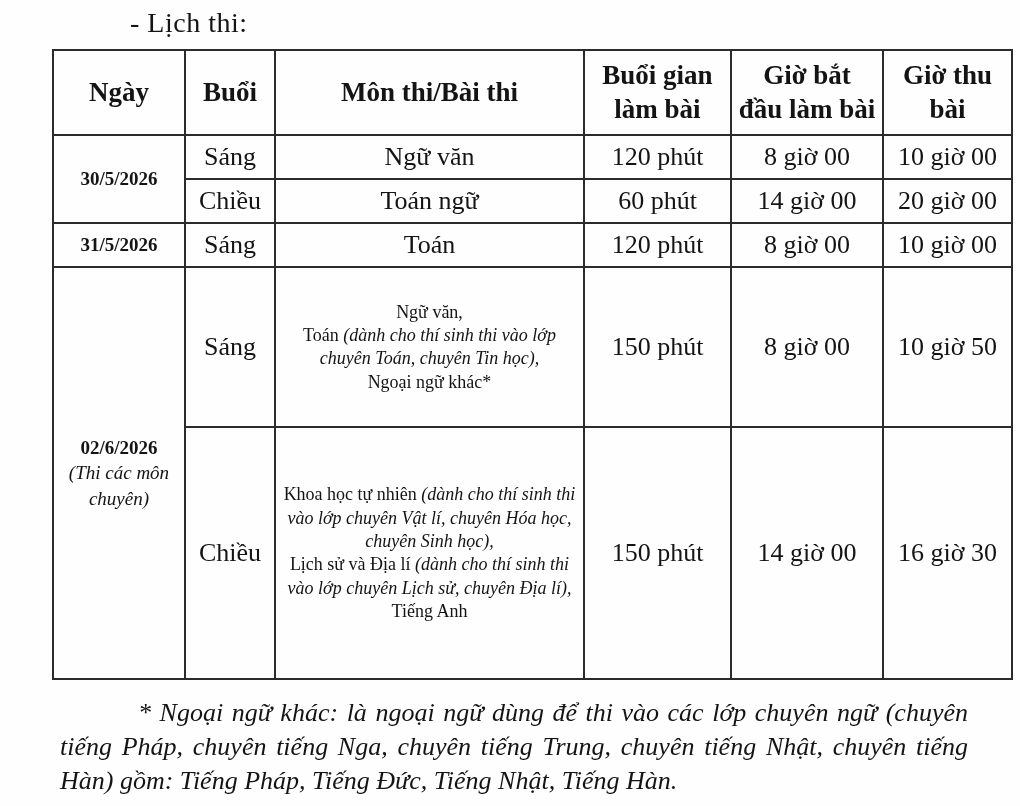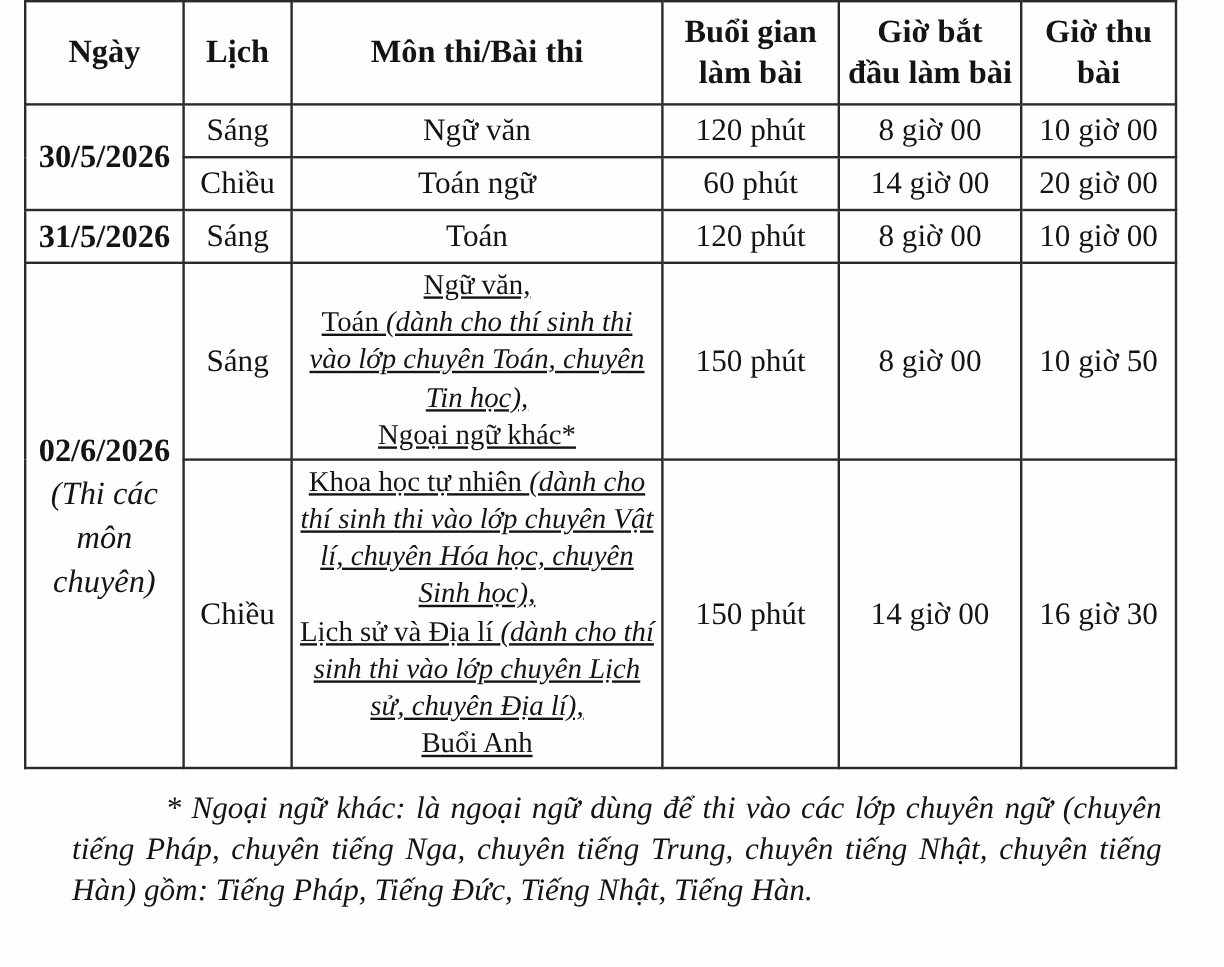--- a/index.html
+++ b/index.html
@@ -18,21 +18,21 @@
     height: 806px;
   }
   .doc-title {
     margin: 8px 0 10px 130px;
     font-size: 28px;
     line-height: 1.1;
     letter-spacing: 0.5px;
   }
   table.exam-table {
     border-collapse: collapse;
-    margin-left: 20px;
+    margin-left: 52px;
     width: 959px;
     table-layout: fixed;
   }
   table.exam-table th,
   table.exam-table td {
     border: 2px solid #2b2b2b;
     text-align: center;
     vertical-align: middle;
     padding: 3px 6px;
   }
@@ -42,29 +42,28 @@
     white-space: pre-line;
     line-height: 1.25;
     padding: 8px 4px;
   }
   td.cell-simple {
     font-size: 26px;
     line-height: 1.3;
     height: 36px;
   }
   td.cell-date {
-    font-size: 27px;
+    font-size: 19px;
     line-height: 1.3;
   }
   td.cell-date .line { line-height: 1.35; }
   td.cell-rich {
-    font-size: 24px;
+    font-size: 18px;
     line-height: 1.3;
     padding: 6px 8px;
-    text-decoration: underline;
   }
   td.cell-rich .line { margin: 0; }
   .row-morning-special td.cell-rich,
   .row-morning-special td.cell-simple { height: 152px; }
   .row-afternoon-special td.cell-rich,
   .row-afternoon-special td.cell-simple { height: 244px; }
   .footnote {
     margin: 16px 52px 0 60px;
     font-size: 26px;
     line-height: 1.3;
@@ -72,34 +71,35 @@
   }
   .footnote .line { text-indent: 78px; }
   .bold { font-weight: bold; }
   .italic { font-style: italic; }
 </style>
 </head>
 <body>
 
 <div class="page">
 
+  <div class="doc-title">- Lịch thi:</div>
 
   <table class="exam-table">
     <colgroup>
       <col style="width:132px">
       <col style="width:90px">
       <col style="width:309px">
       <col style="width:147px">
       <col style="width:152px">
       <col style="width:129px">
     </colgroup>
     <thead>
       <tr>
         <th>Ngày</th>
-        <th>Lịch</th>
+        <th>Buổi</th>
         <th>Môn thi/Bài thi</th>
         <th>Buổi gian
 làm bài</th>
         <th>Giờ bắt
 đầu làm bài</th>
         <th>Giờ thu
 bài</th>
       </tr>
     </thead>
     <tbody>
@@ -149,21 +149,21 @@
           </td>
         <td class="cell-simple">150 phút</td>
         <td class="cell-simple">8 giờ 00</td>
         <td class="cell-simple">10 giờ 50</td>
       </tr>
       <tr class="row-afternoon-special">
         <td class="cell-simple">Chiều</td>
         <td class="cell-rich">
             <div class="line"><span>Khoa học tự nhiên </span><span class="italic">(dành cho thí sinh thi vào lớp chuyên Vật lí, chuyên Hóa học, chuyên Sinh học),</span></div>
             <div class="line"><span>Lịch sử và Địa lí </span><span class="italic">(dành cho thí sinh thi vào lớp chuyên Lịch sử, chuyên Địa lí),</span></div>
-            <div class="line"><span>Buổi Anh</span></div>
+            <div class="line"><span>Tiếng Anh</span></div>
           </td>
         <td class="cell-simple">150 phút</td>
         <td class="cell-simple">14 giờ 00</td>
         <td class="cell-simple">16 giờ 30</td>
       </tr>
     </tbody>
   </table>
 
   <div class="footnote">
       <div class="line"><span class="italic">* Ngoại ngữ khác: là ngoại ngữ dùng để thi vào các lớp chuyên ngữ (chuyên tiếng Pháp, chuyên tiếng Nga, chuyên tiếng Trung, chuyên tiếng Nhật, chuyên tiếng Hàn) gồm: Tiếng Pháp, Tiếng Đức, Tiếng Nhật, Tiếng Hàn.</span></div>

